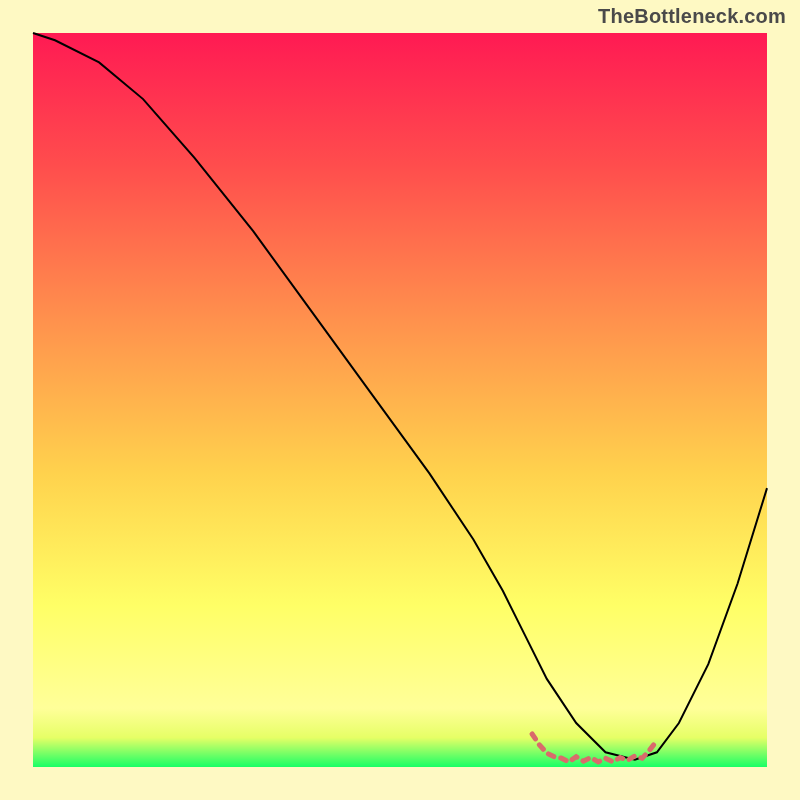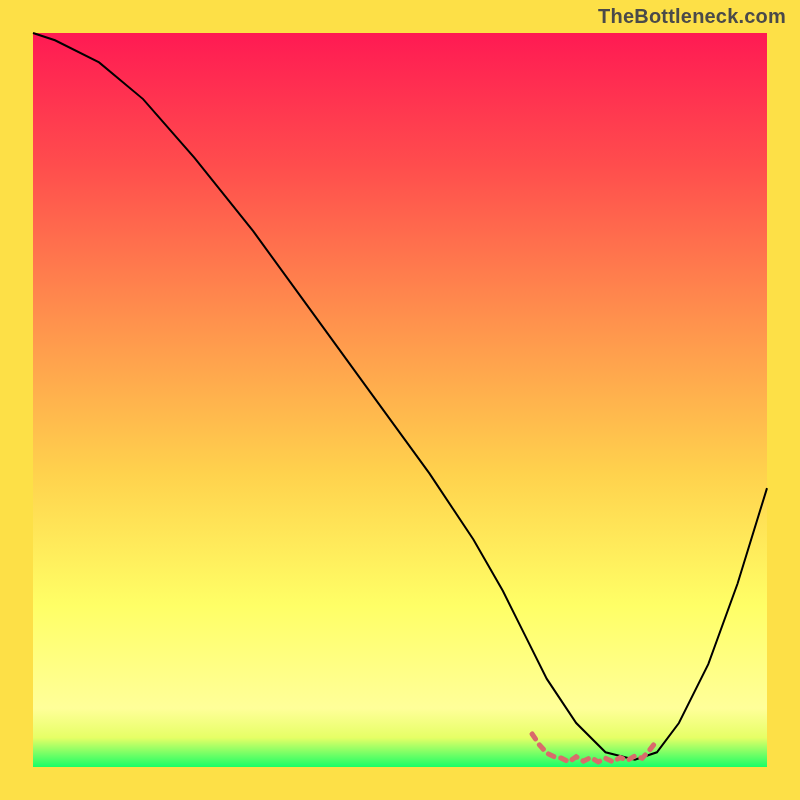--- a/index.html
+++ b/index.html
@@ -1,17 +1,17 @@
 <!DOCTYPE html>
 <html><head>
 <meta charset="utf-8">
 <style>
   * { margin: 0; padding: 0; box-sizing: border-box; }
   html, body { width: 800px; height: 800px; background: #000; overflow: hidden; }
-  .stage { position: relative; width: 800px; height: 800px; background: #fde047; }
+  .stage { position: relative; width: 800px; height: 800px; background: #fef9c3; }
   .watermark {
     position: absolute;
     top: 6px; right: 14px;
     font: 600 20px/1 Arial, Helvetica, sans-serif;
     color: #4a4a4a;
     letter-spacing: 0.2px;
     user-select: none;
   }
   svg { display: block; }
 </style>

